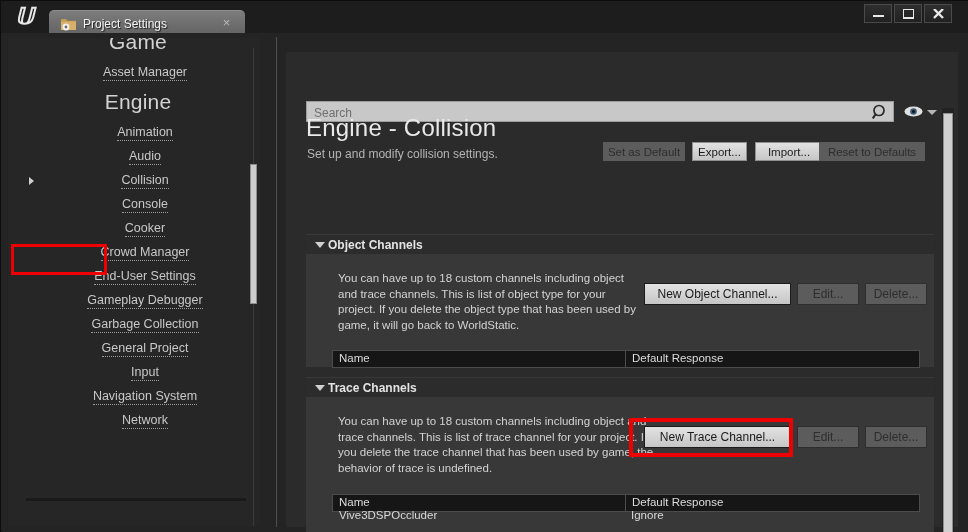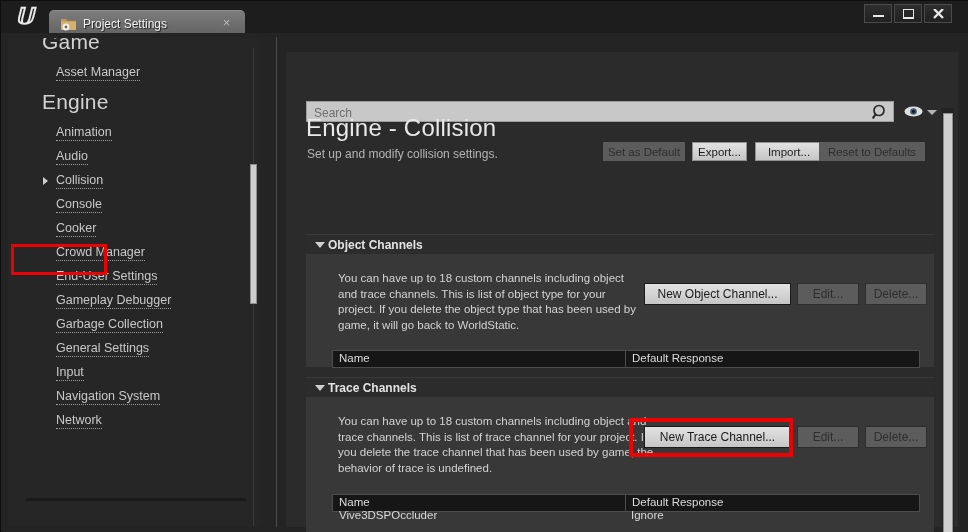--- a/index.html
+++ b/index.html
@@ -77,21 +77,21 @@
     background: #242424;
   }
 
   
   #sidebar {
     position: absolute; left: 6px; top: 5px;
     width: 252px; height: 488px;
     background: #262626;
     overflow: hidden;
   }
-  #nav { position: absolute; left: 14px; top: -14px; width: 240px; }
+  #nav { position: absolute; left: 0; top: -14px; width: 240px; text-align: center; }
   .nav-group {
     color: #d2d2d2;
     font-size: 21px;
     padding: 6px 0 6px 20px;
     letter-spacing: .2px;
   }
   .nav-item {
     position: relative;
     color: #c8c8c8;
     font-size: 12.5px;
@@ -385,21 +385,21 @@
         <div class="nav-item">
           <span class="lbl">End-User Settings</span>
         </div>
         <div class="nav-item">
           <span class="lbl">Gameplay Debugger</span>
         </div>
         <div class="nav-item">
           <span class="lbl">Garbage Collection</span>
         </div>
         <div class="nav-item">
-          <span class="lbl">General Settings</span>
+          <span class="lbl">General Project</span>
         </div>
         <div class="nav-item">
           <span class="lbl">Input</span>
         </div>
         <div class="nav-item">
           <span class="lbl">Navigation System</span>
         </div>
         <div class="nav-item">
           <span class="lbl">Network</span>
         </div>

